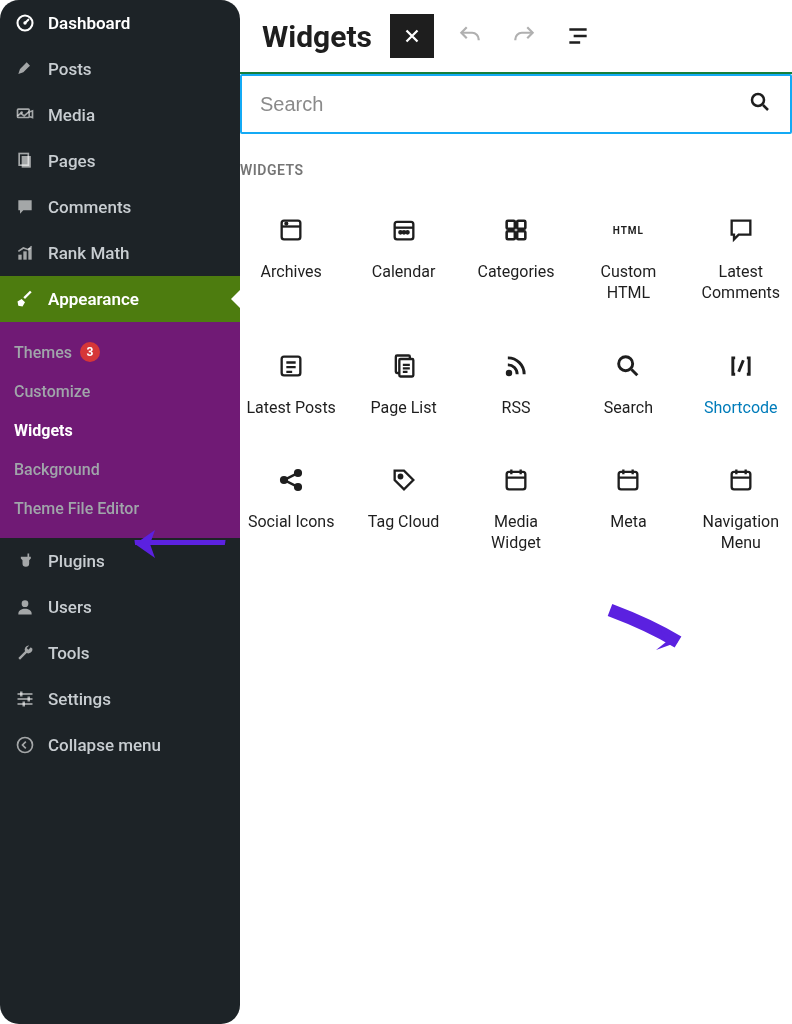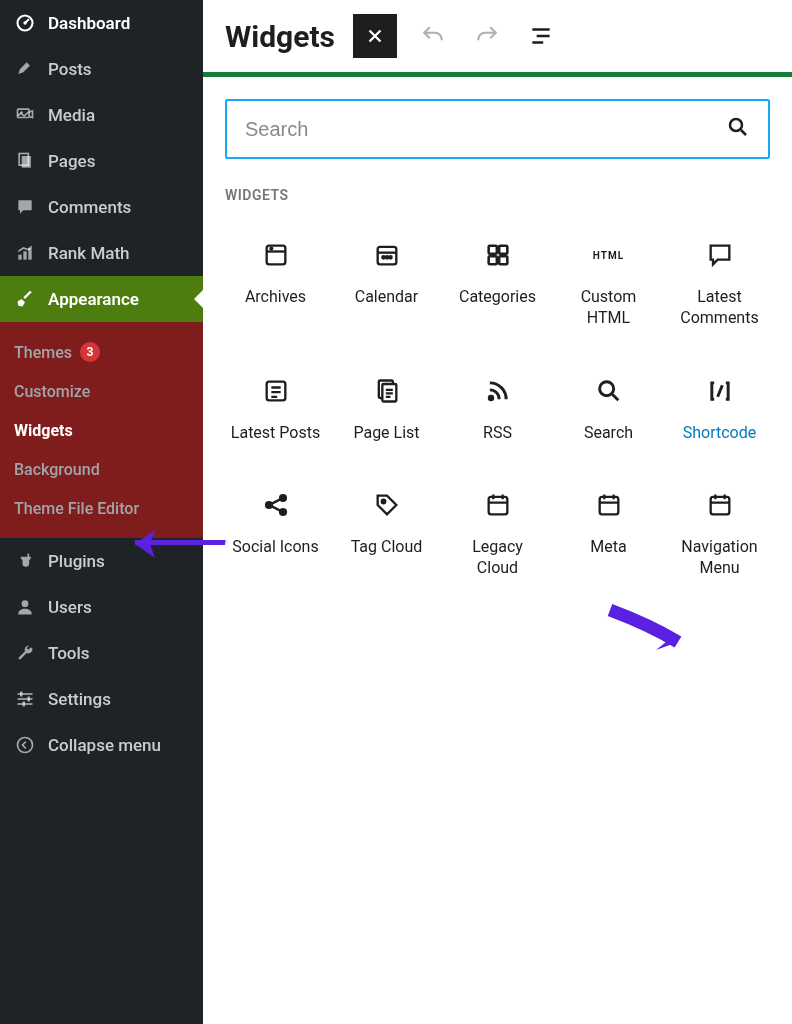--- a/index.html
+++ b/index.html
@@ -7,26 +7,27 @@
   font-family: -apple-system, BlinkMacSystemFont, "Segoe UI", Roboto, sans-serif;
   width: 792px;
   height: 1024px;
   display: flex;
   overflow: hidden;
   background: #fff;
 }
 
 
 .sidebar {
-  width: 203px;
+  width: 240px;
   background: #1d2327;
   color: #f0f0f1;
   display: flex;
   flex-direction: column;
   font-size: 17px;
+  border-radius: 19px;
 }
 .sidebar-item {
   display: flex;
   align-items: center;
   padding: 12px 14px;
   gap: 12px;
   cursor: pointer;
   color: #c8cdd1;
   font-weight: 500;
 }
@@ -53,21 +54,21 @@
   width: 22px;
   height: 22px;
   display: flex;
   align-items: center;
   justify-content: center;
   color: rgba(255,255,255,0.6);
 }
 .sidebar-item.active .sidebar-icon,
 .sidebar-item.top .sidebar-icon { color: #fff; }
 .submenu {
-  background: #7f1d1d;
+  background: #701a75;
   padding: 10px 0;
 }
 .submenu-item {
   padding: 10px 14px 10px 14px;
   color: #a0a5aa;
   cursor: pointer;
   font-size: 16px;
   font-weight: 500;
   display: flex;
   align-items: center;
@@ -127,22 +128,21 @@
   border: none;
   color: #b0b0b0;
   display: flex;
   align-items: center;
   justify-content: center;
   cursor: pointer;
 }
 .icon-btn.dark { color: #1e1e1e; }
 
 .content {
-  padding: 22px;
-  border-top: 5px solid #15803d;
+  border-top: 2px solid #15803d;
 }
 .search-wrap {
   border: 2px solid #14aaf5;
   border-radius: 2px;
   display: flex;
   align-items: center;
   padding: 14px 18px;
   margin-bottom: 28px;
 }
 .search-input {
@@ -502,21 +502,21 @@
           </div>
           <div class="widget-label">Tag Cloud</div>
         </div>
         <div class="widget-item">
           <div class="widget-icon">
             <svg width="28" height="28" viewBox="0 0 24 24" fill="none" stroke="currentColor" stroke-width="2">
               <rect x="4" y="5" width="16" height="15" rx="2"></rect>
               <path d="M4 10h16M8 3v4M16 3v4"></path>
             </svg>
           </div>
-          <div class="widget-label">Legacy Cloud</div>
+          <div class="widget-label">Media Widget</div>
         </div>
         <div class="widget-item">
           <div class="widget-icon">
             <svg width="28" height="28" viewBox="0 0 24 24" fill="none" stroke="currentColor" stroke-width="2">
               <rect x="4" y="5" width="16" height="15" rx="2"></rect>
               <path d="M4 10h16M8 3v4M16 3v4"></path>
             </svg>
           </div>
           <div class="widget-label">Meta</div>
         </div>

